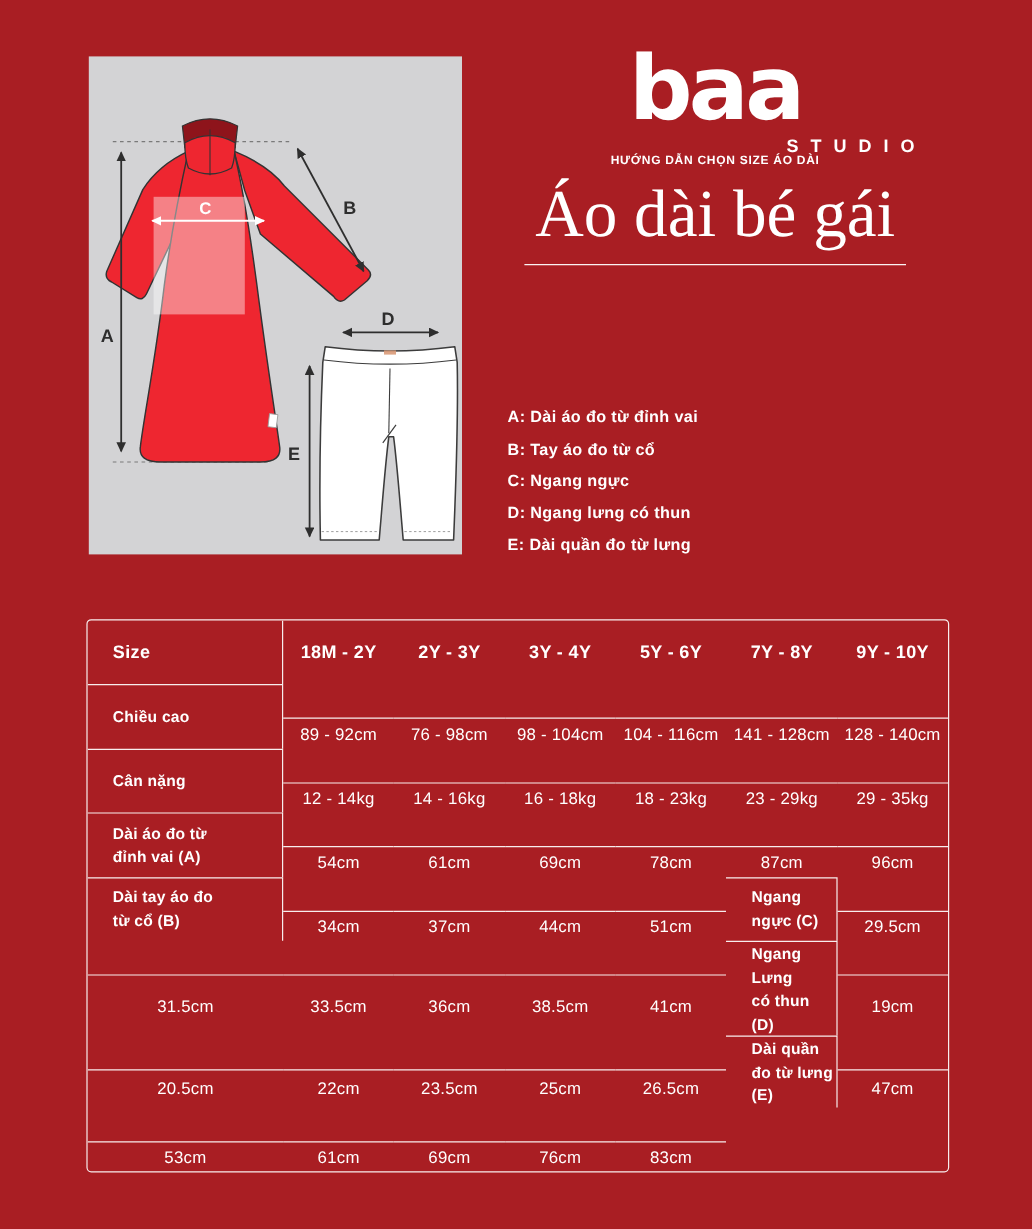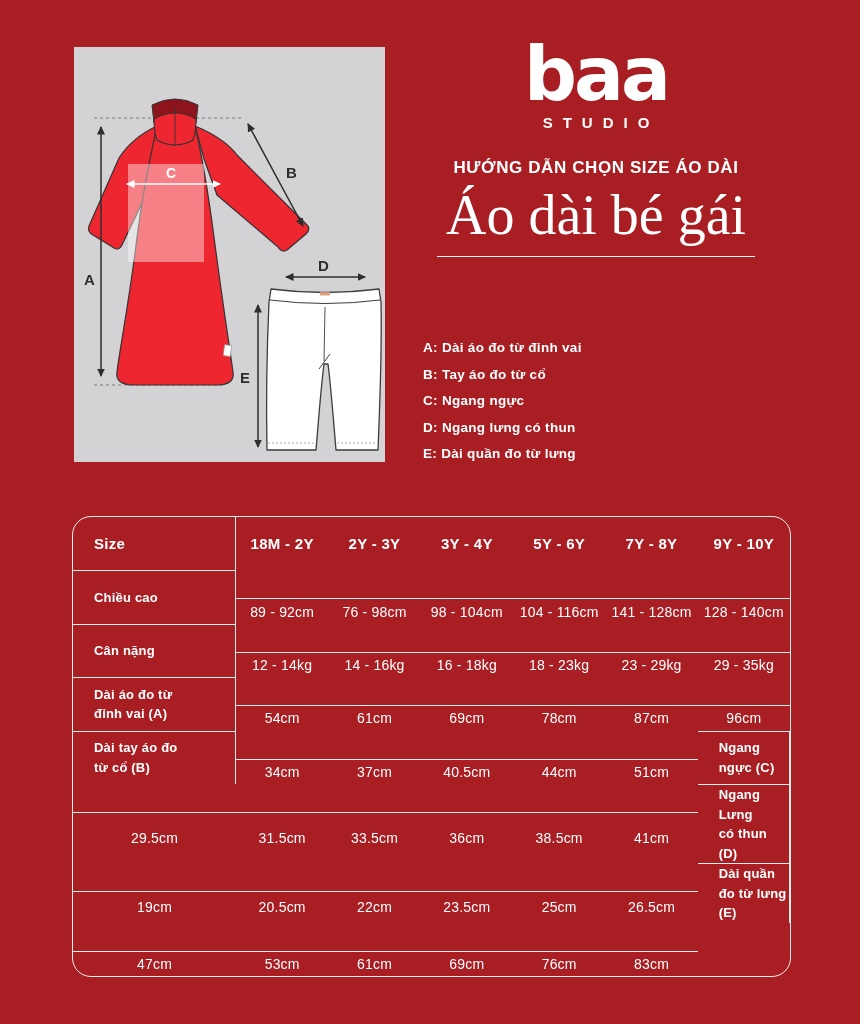--- a/index.html
+++ b/index.html
@@ -20,24 +20,24 @@
   }
 
   
   .brand-col{position:absolute;left:420px;top:40px;width:352px;text-align:center;}
   .logo{
     font-size:74px;font-weight:bold;letter-spacing:-3px;line-height:0.92;
     font-family:"DejaVu Sans","Liberation Sans",sans-serif;
   }
   .studio{
     margin-top:7px;font-size:15px;font-weight:bold;
-    letter-spacing:10px;margin-left:10px;line-height:1;
+    letter-spacing:10px;margin-left:10px;line-height:1;text-align:right;
   }
   .kicker{
-    margin-top:29px;font-size:17px;font-weight:bold;letter-spacing:0.6px;line-height:1;text-align:center;
+    font-size:10px;font-weight:bold;letter-spacing:0.6px;line-height:1;text-align:center;
   }
   .title{
     margin-top:10px;
     font-family:"Liberation Serif","DejaVu Serif",serif;
     font-size:56px;font-weight:400;line-height:1.05;white-space:nowrap;
   }
   .title-rule{
     width:318px;height:0;border:0;border-top:1.5px solid rgba(255,255,255,0.95);
     margin:11px auto 0 auto;
   }
@@ -46,21 +46,21 @@
   .legend{position:absolute;left:423px;top:341px;}
   .legend-item{
     font-size:13.5px;font-weight:bold;letter-spacing:0.3px;
     line-height:1;margin-bottom:13px;
   }
 
   
   .size-table{
     position:absolute;left:72px;top:516px;width:719px;height:461px;
     border:1px solid rgba(255,255,255,0.92);
-    border-radius:19px;
+    border-radius:4px;
     display:grid;
     grid-template-columns:163px repeat(6,1fr);
     grid-template-rows:repeat(8,1fr);
     overflow:hidden;
     box-sizing:border-box;
   }
   .c{display:flex;align-items:center;min-width:0;}
   .bt{border-top:1px solid rgba(255,255,255,0.92);}
   .lblcol{border-right:1px solid rgba(255,255,255,0.92);padding-left:21px;}
   .hcell{font-size:15px;font-weight:bold;letter-spacing:0.3px;}
@@ -177,21 +177,20 @@
     <div class="c val bt">61cm</div>
     <div class="c val bt">69cm</div>
     <div class="c val bt">78cm</div>
     <div class="c val bt">87cm</div>
     <div class="c val bt">96cm</div>
 
     <div class="c lblcol lbl bt">Dài tay áo đo
 từ cổ (B)</div>
     <div class="c val bt">34cm</div>
     <div class="c val bt">37cm</div>
-    <div class="c val bt">40.5cm</div>
     <div class="c val bt">44cm</div>
     <div class="c val bt">51cm</div>
 
     <div class="c lblcol lbl bt">Ngang ngực (C)</div>
     <div class="c val bt">29.5cm</div>
     <div class="c val bt">31.5cm</div>
     <div class="c val bt">33.5cm</div>
     <div class="c val bt">36cm</div>
     <div class="c val bt">38.5cm</div>
     <div class="c val bt">41cm</div>

